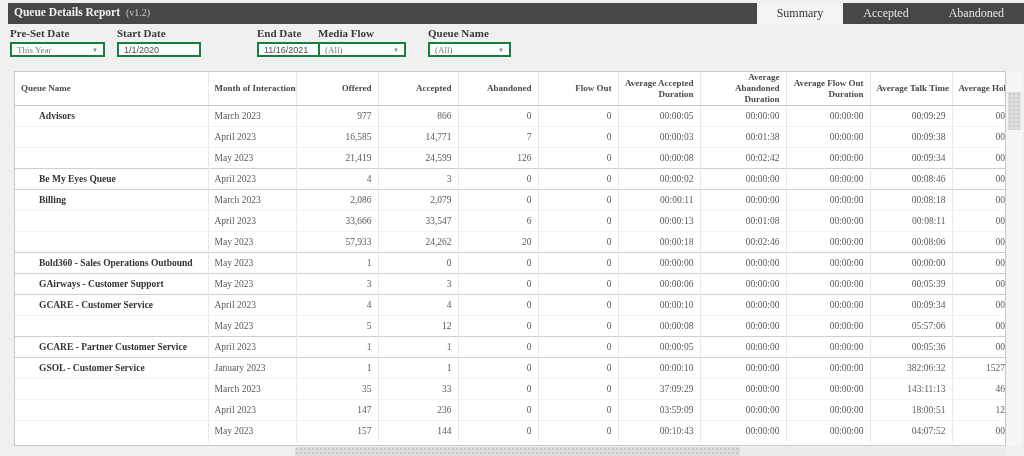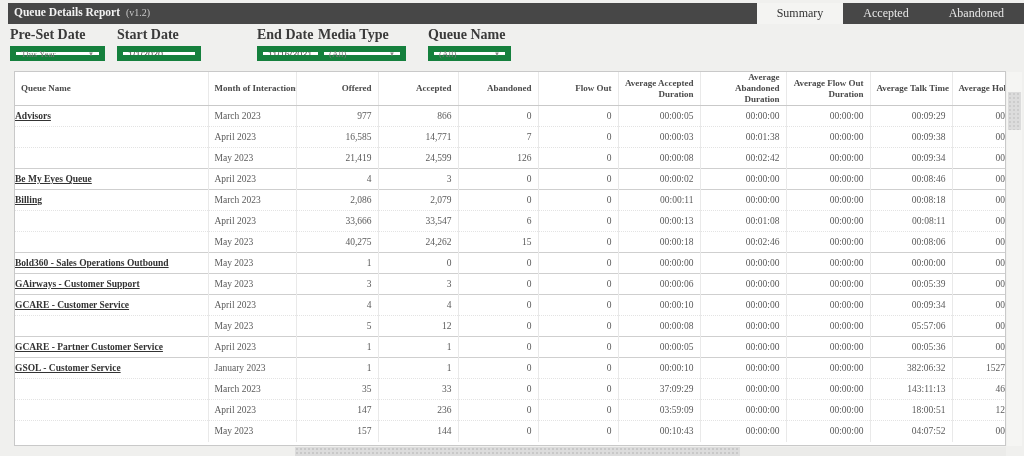--- a/index.html
+++ b/index.html
@@ -22,23 +22,23 @@
   }
   .title-version { font-size: 10px; font-weight: normal; color: #c9c9c9; margin-left: 3px; }
   .tabs { position: absolute; right: 0; top: 3px; height: 21px; display: flex; }
   .tab {
     height: 21px; line-height: 21px; padding: 0 20px;
     font-size: 12px; color: #e8e8e8; text-align: center; cursor: pointer;
   }
   .tab.active { background: #f4f4f2; color: #333; }
   
   .fgroup { position: absolute; top: 27px; }
-  .flabel { font-size: 14px; font-weight: bold; color: #3a3a3a; margin-bottom: 3px; white-space: nowrap; }
+  .flabel { font-size: 11px; font-weight: bold; color: #3a3a3a; margin-bottom: 3px; white-space: nowrap; }
   .fcontrol {
-    height: 15px; background: #fff; border: 6px solid #15803d;
+    height: 15px; background: #fff; border: 2px solid #15803d;
     font-size: 9px; color: #777;
     display: flex; align-items: center; justify-content: space-between;
     padding: 0 5px; width: 100%;
   }
   .fcontrol .caret { font-size: 6px; color: #888; }
   input.fcontrol {
     font-family: Liberation Sans, sans-serif;
     color: #4a4a4a; display: block; outline: none;
   }
   
@@ -56,21 +56,21 @@
     height: 28px; font-size: 9px; font-weight: bold; color: #4a4a4a;
     vertical-align: middle; border-bottom: 1px solid #c9c9c9;
     text-align: left; white-space: nowrap; line-height: 11px;
   }
   th:nth-child(n+3) { text-align: right; }
   th:nth-child(7), th:nth-child(8), th:nth-child(9) { white-space: pre-line; }
   th:last-child { text-align: left; }
   td {
     height: 21px; font-size: 9.5px; color: #5a5a5a; white-space: nowrap;
   }
-  td:first-child { font-weight: bold; color: #333; padding-left: 0; text-decoration: underline; }
+  td:first-child { font-weight: bold; color: #333; padding-left: 24px; }
   td:nth-child(n+3) { text-align: right; }
   td:last-child { padding-right: 27px; }
   tbody tr td { border-top: 1px dotted #e3e3e3; }
   tbody tr.gs td { border-top: 1px solid #cfcfcf; }
   tbody tr:first-child td { border-top: none; }
   
   .vscroll-track {
     position: absolute; left: 1007px; top: 72px; width: 15px; height: 374px;
     background: #f5f5f3;
   }
@@ -114,21 +114,21 @@
 </div>
 <div class="fgroup" style="left:117px; width:84px;">
   <div class="flabel">Start Date</div>
   <input class="fcontrol" value="1/1/2020" style="">
 </div>
 <div class="fgroup" style="left:209px; width:97px;margin-left:48px;">
   <div class="flabel">End Date</div>
   <input class="fcontrol" value="11/16/2021" style="">
 </div>
 <div class="fgroup" style="left:318px; width:88px;">
-  <div class="flabel">Media Type</div>
+  <div class="flabel">Media Flow</div>
   <div class="fcontrol">
     <span>(All)</span>
     <span class="caret">▼</span>
   </div>
 </div>
 <div class="fgroup" style="left:428px; width:83px;">
   <div class="flabel">Queue Name</div>
   <div class="fcontrol">
     <span>(All)</span>
     <span class="caret">▼</span>
@@ -243,23 +243,23 @@
           <td>0</td>
           <td>00:00:13</td>
           <td>00:01:08</td>
           <td>00:00:00</td>
           <td>00:08:11</td>
           <td>00</td>
         </tr>
         <tr>
           <td></td>
           <td>May 2023</td>
-          <td>40,275</td>
+          <td>57,933</td>
           <td>24,262</td>
-          <td>15</td>
+          <td>20</td>
           <td>0</td>
           <td>00:00:18</td>
           <td>00:02:46</td>
           <td>00:00:00</td>
           <td>00:08:06</td>
           <td>00</td>
         </tr>
         <tr class="gs">
           <td>Bold360 - Sales Operations Outbound</td>
           <td>May 2023</td>

